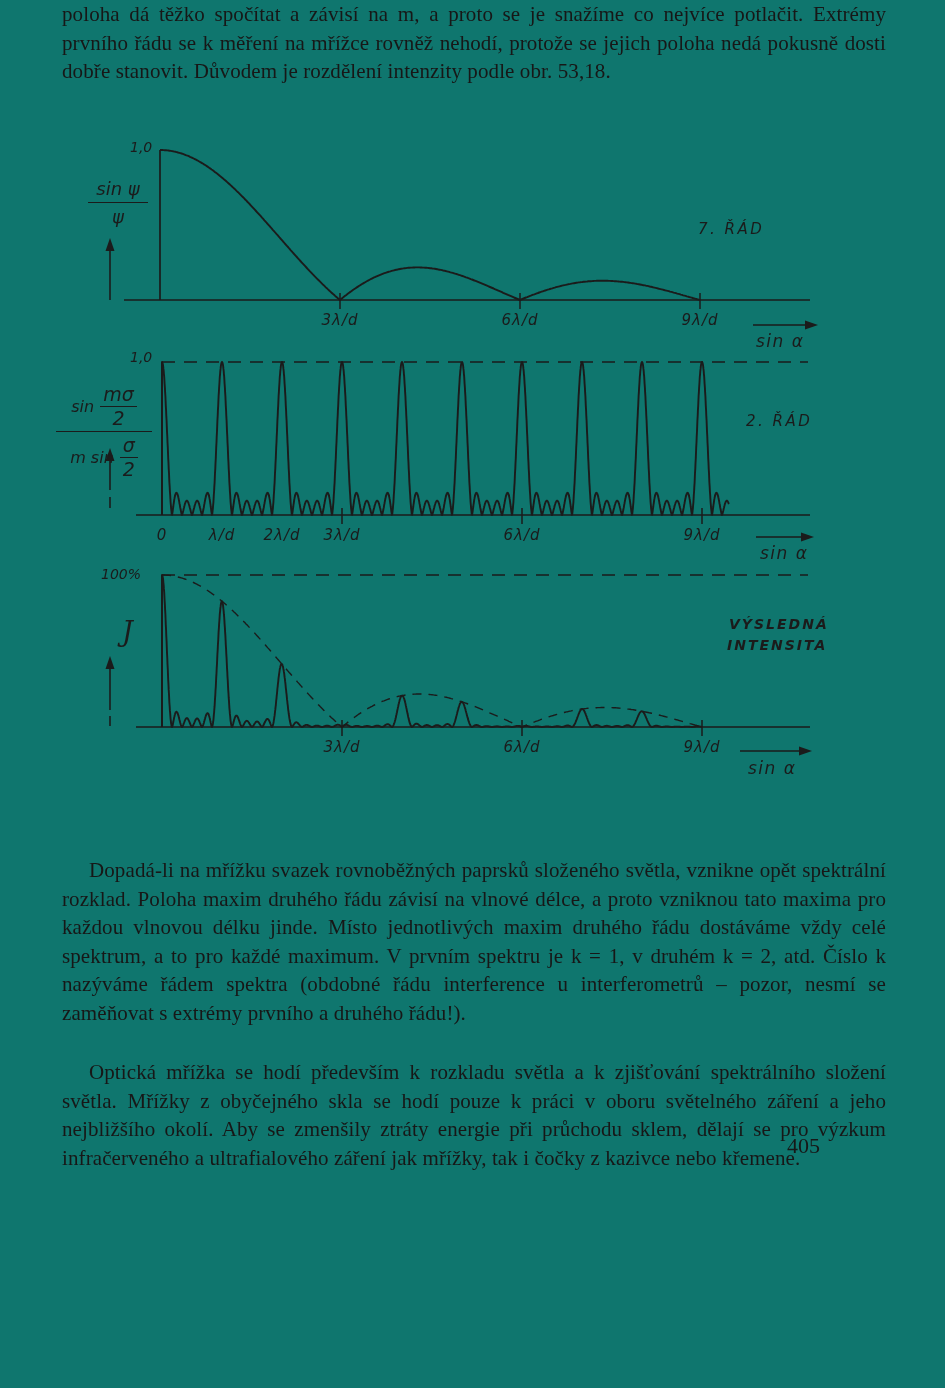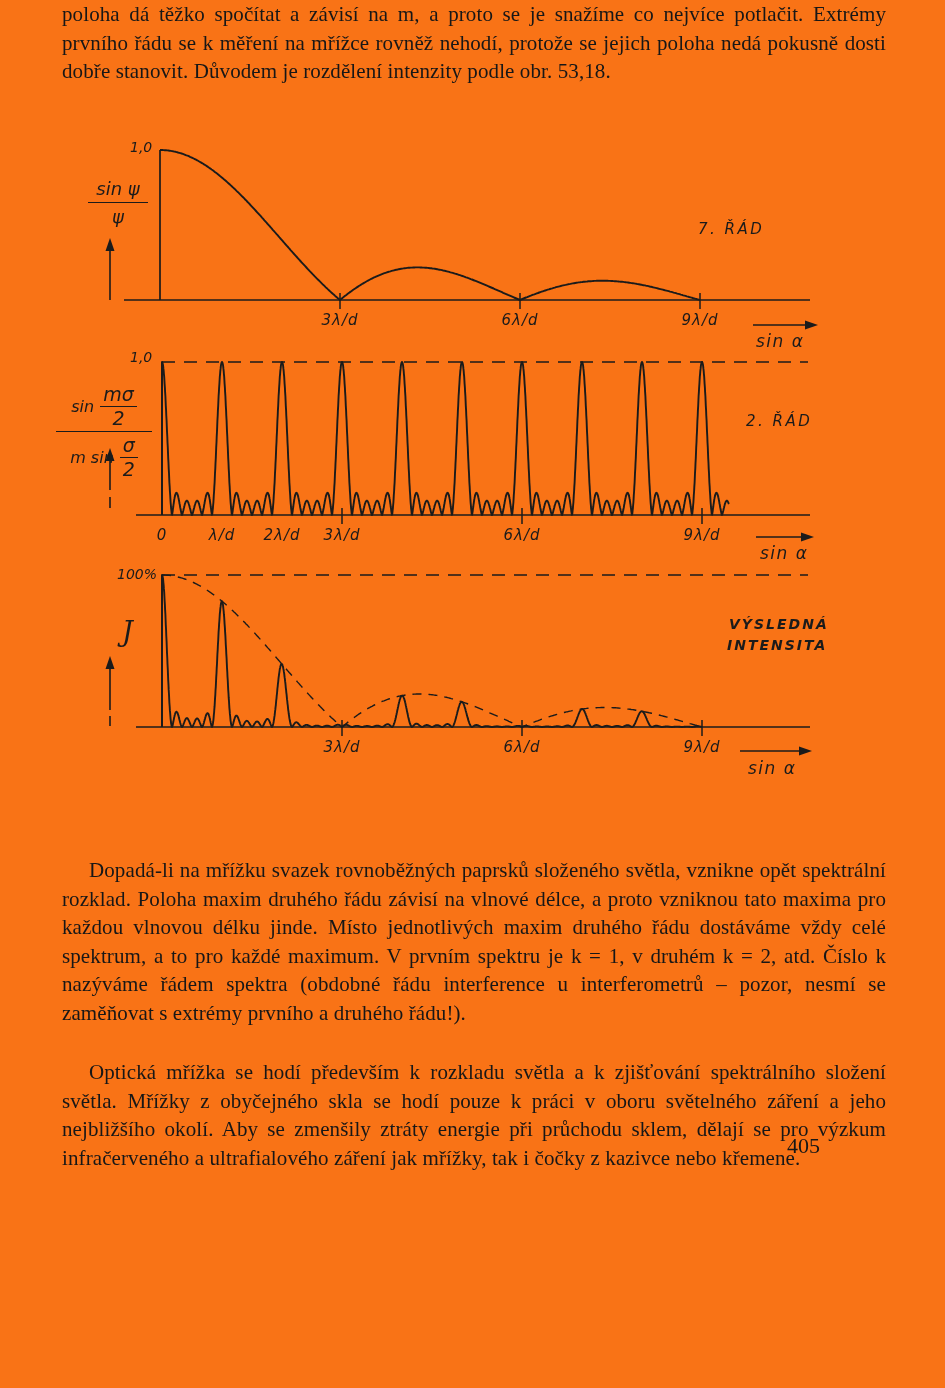--- a/index.html
+++ b/index.html
@@ -1,18 +1,18 @@
 <!DOCTYPE html>
 <html><head>
 <meta charset="utf-8">
 <style>
   html,body{margin:0;padding:0;background:#ffffff;}
   #page{
     position:relative;width:945px;height:1388px;margin:0 auto;
-    background:#f97316;color:#171717;overflow:hidden;
+    background:#0f766e;color:#171717;overflow:hidden;
     font-family:"Liberation Serif",serif;
   }
   .para{
     position:absolute;left:62px;width:824px;
     font-size:21px;line-height:28.6px;text-align:justify;
     letter-spacing:0.1px;margin:0;
   }
   .indent{text-indent:27px;}
   #figure{position:absolute;left:0;top:138px;width:945px;height:662px;}
   #figure-svg{position:absolute;left:0;top:0;}
@@ -120,21 +120,21 @@
         <span>m sin</span>
         <span class="mfrac">
           <span class="mfrac-t">σ</span>
           <span class="mfrac-b">2</span>
         </span>
       </div>
     </div>
     <div class="order-label" style="left:746px;top:274px">2. ŘÁD</div>
     <div class="axis-label" style="left:760px;top:405px">sin α</div>
 
-    <div class="small-tick" style="left:117px;top:428px">100%</div>
+    <div class="small-tick" style="left:101px;top:428px">100%</div>
     <div class="jlabel" style="left:122px;top:478px">J</div>
     <div class="order-label small" style="left:729px;top:478px">VÝSLEDNÁ</div>
     <div class="order-label small" style="left:727px;top:499px">INTENSITA</div>
     <div class="axis-label" style="left:748px;top:620px">sin α</div>
   <div class="tick-label" style="left: 340px; top: 173px;">3λ/d</div>
       <div class="tick-label" style="left: 520px; top: 173px;">6λ/d</div>
       <div class="tick-label" style="left: 700px; top: 173px;">9λ/d</div>
       <div class="tick-label" style="left: 162px; top: 388px;">0</div>
       <div class="tick-label" style="left: 222px; top: 388px;">λ/d</div>
       <div class="tick-label" style="left: 282px; top: 388px;">2λ/d</div>

